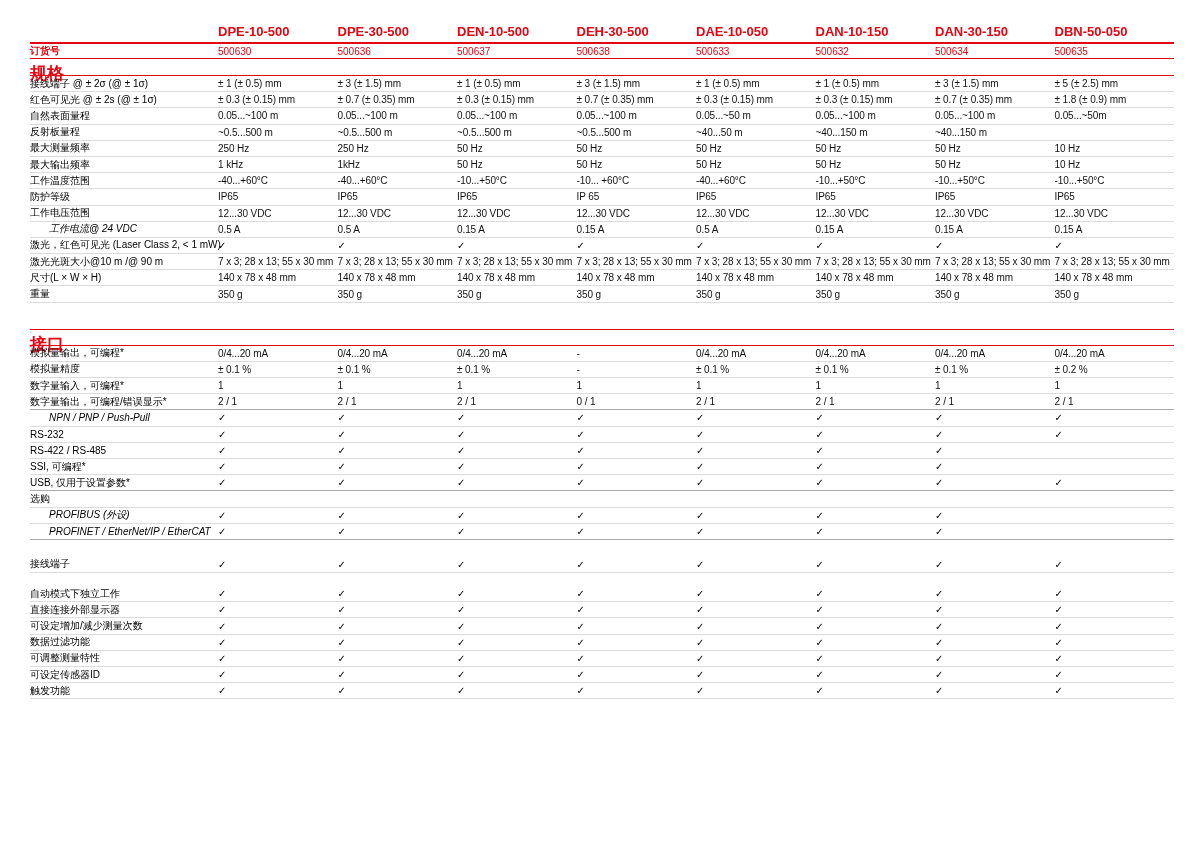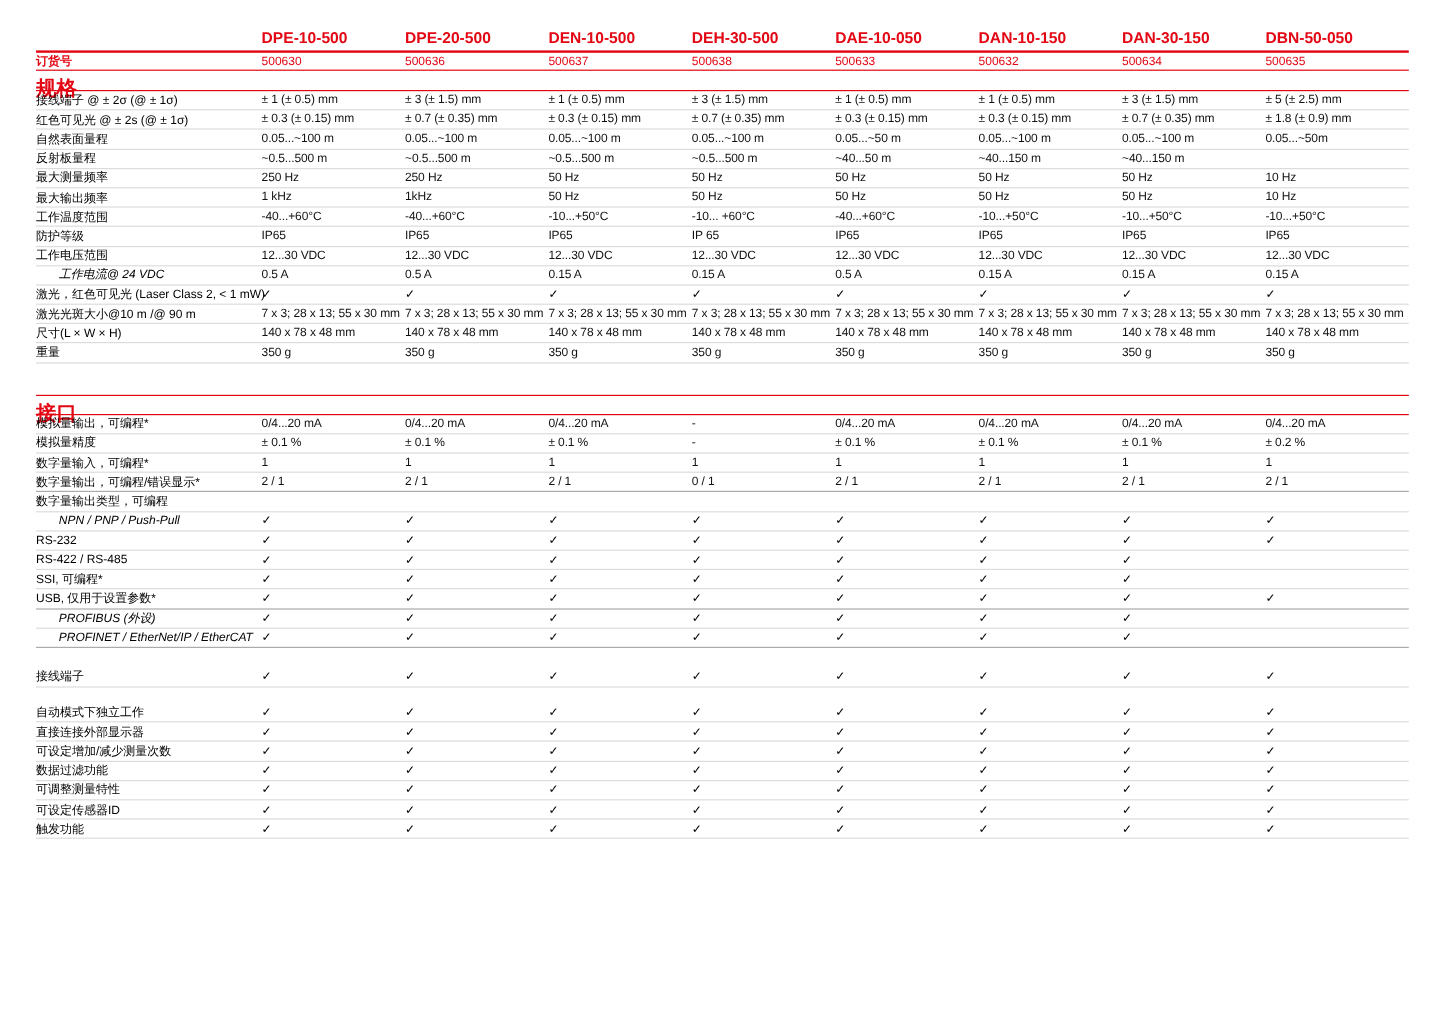--- a/index.html
+++ b/index.html
@@ -45,21 +45,21 @@
   .value-cell.check{font-size:10px;color:#000;}
 </style>
 </head>
 <body>
 
 <div class="page">
   <div class="spec-table" id="spec-table">
       <div class="row header-row">
         <div class="cell label-cell"></div>
         <div class="cell product-name">DPE-10-500</div>
-        <div class="cell product-name">DPE-20-500</div>
+        <div class="cell product-name">DPE-30-500</div>
         <div class="cell product-name">DEN-10-500</div>
         <div class="cell product-name">DEH-30-500</div>
         <div class="cell product-name">DAE-10-050</div>
         <div class="cell product-name">DAN-10-150</div>
         <div class="cell product-name">DAN-30-150</div>
         <div class="cell product-name">DBN-50-050</div>
       </div>
       <div class="row order-row">
         <div class="cell label-cell">订货号</div>
         <div class="cell order-no">500630</div>
@@ -266,31 +266,20 @@
         <div class="cell value-cell">2 / 1</div>
         <div class="cell value-cell">2 / 1</div>
         <div class="cell value-cell">2 / 1</div>
         <div class="cell value-cell">0 / 1</div>
         <div class="cell value-cell">2 / 1</div>
         <div class="cell value-cell">2 / 1</div>
         <div class="cell value-cell">2 / 1</div>
         <div class="cell value-cell">2 / 1</div>
       </div>
       <div class="row data-row">
-        <div class="cell label-cell subheader">数字量输出类型，可编程</div>
-        <div class="cell value-cell"></div>
-        <div class="cell value-cell"></div>
-        <div class="cell value-cell"></div>
-        <div class="cell value-cell"></div>
-        <div class="cell value-cell"></div>
-        <div class="cell value-cell"></div>
-        <div class="cell value-cell"></div>
-        <div class="cell value-cell"></div>
-      </div>
-      <div class="row data-row">
         <div class="cell label-cell indent">NPN / PNP / Push-Pull</div>
         <div class="cell value-cell check">✓</div>
         <div class="cell value-cell check">✓</div>
         <div class="cell value-cell check">✓</div>
         <div class="cell value-cell check">✓</div>
         <div class="cell value-cell check">✓</div>
         <div class="cell value-cell check">✓</div>
         <div class="cell value-cell check">✓</div>
         <div class="cell value-cell check">✓</div>
       </div>
@@ -332,20 +321,31 @@
         <div class="cell value-cell check">✓</div>
         <div class="cell value-cell check">✓</div>
         <div class="cell value-cell check">✓</div>
         <div class="cell value-cell check">✓</div>
         <div class="cell value-cell check">✓</div>
         <div class="cell value-cell check">✓</div>
         <div class="cell value-cell check">✓</div>
         <div class="cell value-cell check">✓</div>
       </div>
       <div class="row data-row">
+        <div class="cell label-cell subheader">选购</div>
+        <div class="cell value-cell"></div>
+        <div class="cell value-cell"></div>
+        <div class="cell value-cell"></div>
+        <div class="cell value-cell"></div>
+        <div class="cell value-cell"></div>
+        <div class="cell value-cell"></div>
+        <div class="cell value-cell"></div>
+        <div class="cell value-cell"></div>
+      </div>
+      <div class="row data-row">
         <div class="cell label-cell indent">PROFIBUS (外设)</div>
         <div class="cell value-cell check">✓</div>
         <div class="cell value-cell check">✓</div>
         <div class="cell value-cell check">✓</div>
         <div class="cell value-cell check">✓</div>
         <div class="cell value-cell check">✓</div>
         <div class="cell value-cell check">✓</div>
         <div class="cell value-cell check">✓</div>
         <div class="cell value-cell"></div>
       </div>

